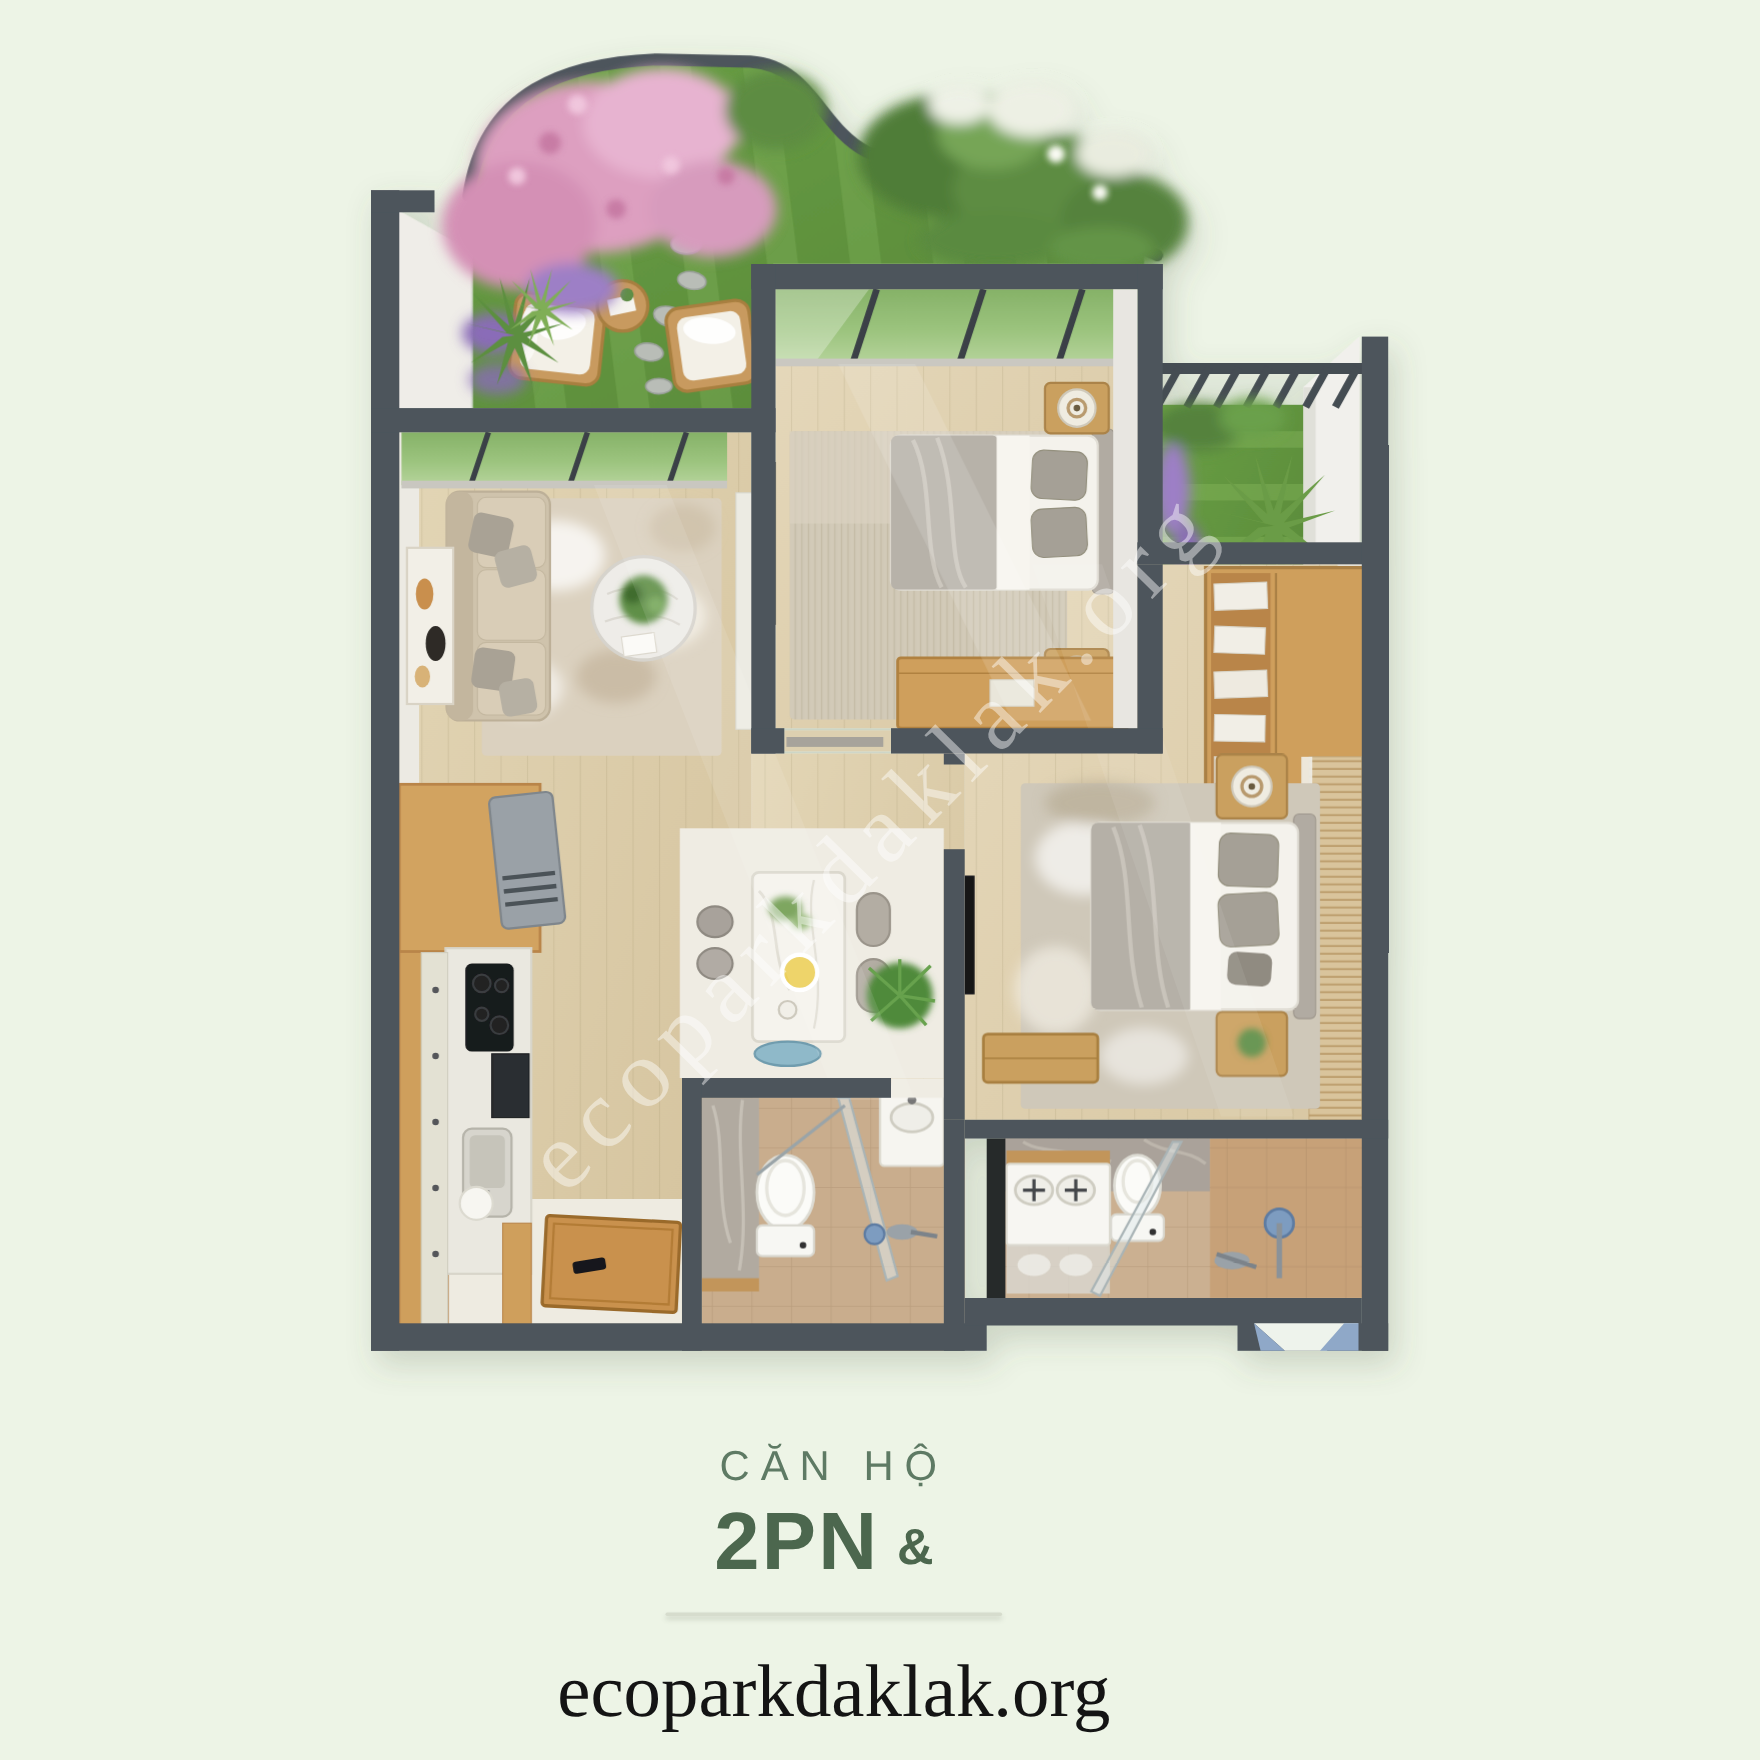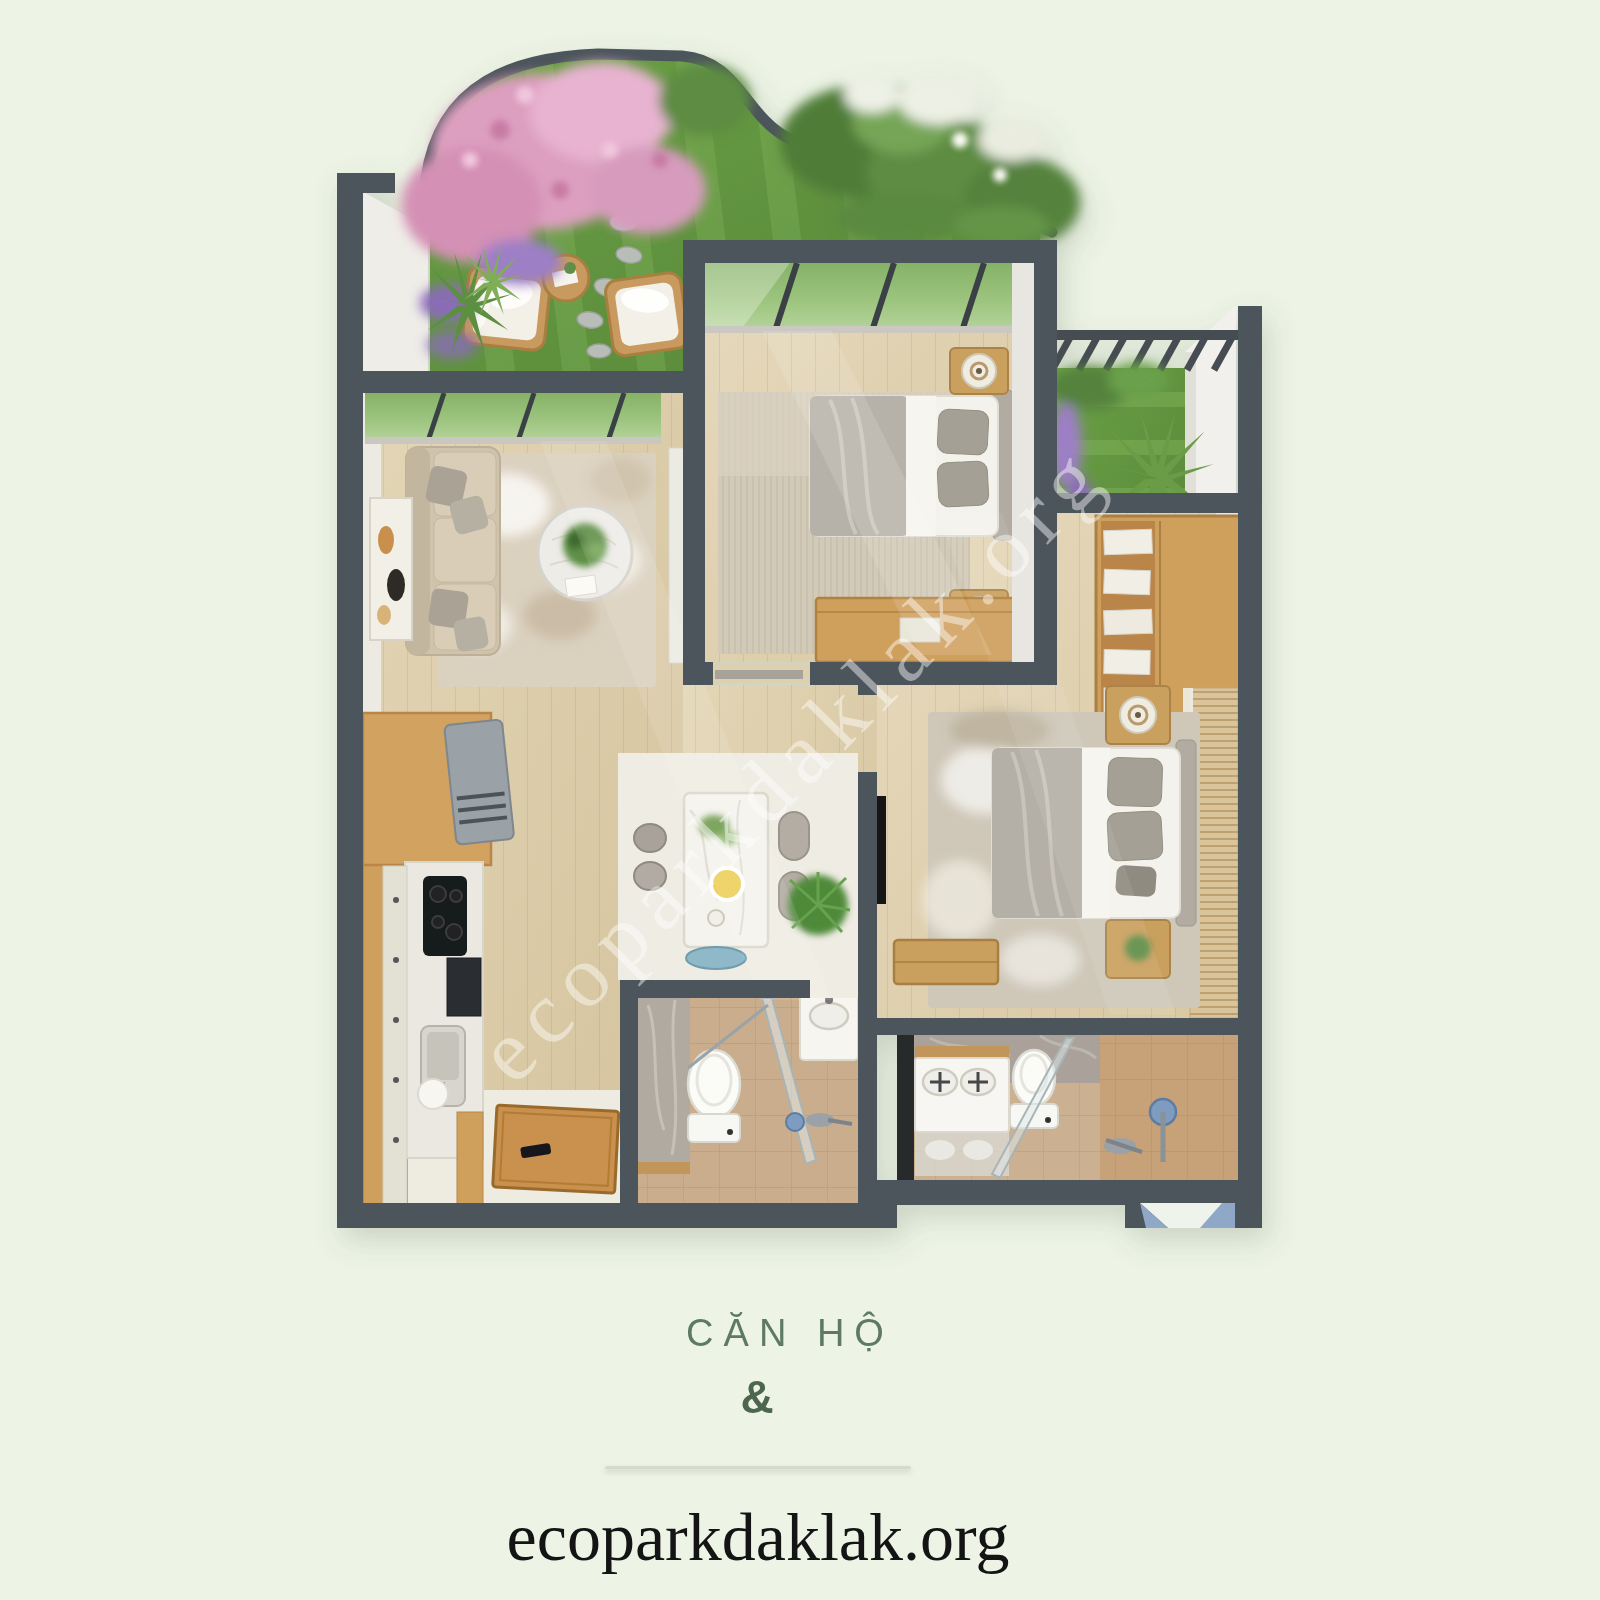--- a/index.html
+++ b/index.html
@@ -1,21 +1,21 @@
 <!DOCTYPE html>
 <html><head>
 <meta charset="utf-8">
 <style>
   html,body{margin:0;padding:0;}
   .canvas{position:relative;width:1600px;height:1600px;background:#edf4e6;overflow:hidden;
           font-family:"Liberation Sans",sans-serif;}
   .plan-svg{position:absolute;left:0;top:0;}
   .footer{position:absolute;left:0;top:0;width:1600px;}
   .footer .subtitle{position:absolute;left:758px;top:1312px;transform:translateX(-50%);
-      font-size:38px;font-weight:500;letter-spacing:10px;color:#5e7a64;white-space:nowrap;margin-left:32px;}
+      font-size:38px;font-weight:500;letter-spacing:10px;color:#5e7a64;white-space:nowrap;}
   .footer .title{position:absolute;left:758px;top:1364px;transform:translateX(-50%);
       font-size:74px;font-weight:700;letter-spacing:2px;color:#4c674e;white-space:nowrap;
       display:flex;align-items:center;line-height:1;}
   .footer .title .amp{font-size:46px;font-weight:700;margin:10px 16px 0 16px;}
   .footer .divider{position:absolute;left:758px;top:1466px;transform:translateX(-50%);
       width:306px;height:3px;background:#d6dccd;border-radius:2px;
       box-shadow:0 3px 5px rgba(90,100,85,.25);}
   .footer .website{position:absolute;left:758px;top:1498px;transform:translateX(-50%);
       font-family:"Liberation Serif",serif;font-size:68px;font-weight:500;color:#141414;
       white-space:nowrap;letter-spacing:0px;text-align:right;}
@@ -519,19 +519,20 @@
       <polygon points="1235,1203 1235,1228 1200,1228 1222,1203" fill="#8fa8c8"></polygon>
     </g>
 
     <text class="watermark-text" x="791" y="792" text-anchor="middle" transform="rotate(-45.5 791 760)" font-size="88" letter-spacing="12" fill="#ffffff" fill-opacity="0.45">ecoparkdaklak.org</text>
   </g>
 </svg>
 
 <div class="footer">
   <div class="subtitle">CĂN HỘ</div>
   <div class="title">
+    <span>2PN</span>
     <span class="amp">&amp;</span>
   </div>
   <div class="divider"></div>
   <div class="website">ecoparkdaklak.org</div>
 </div>
 
 </div>
 
 </body></html>

